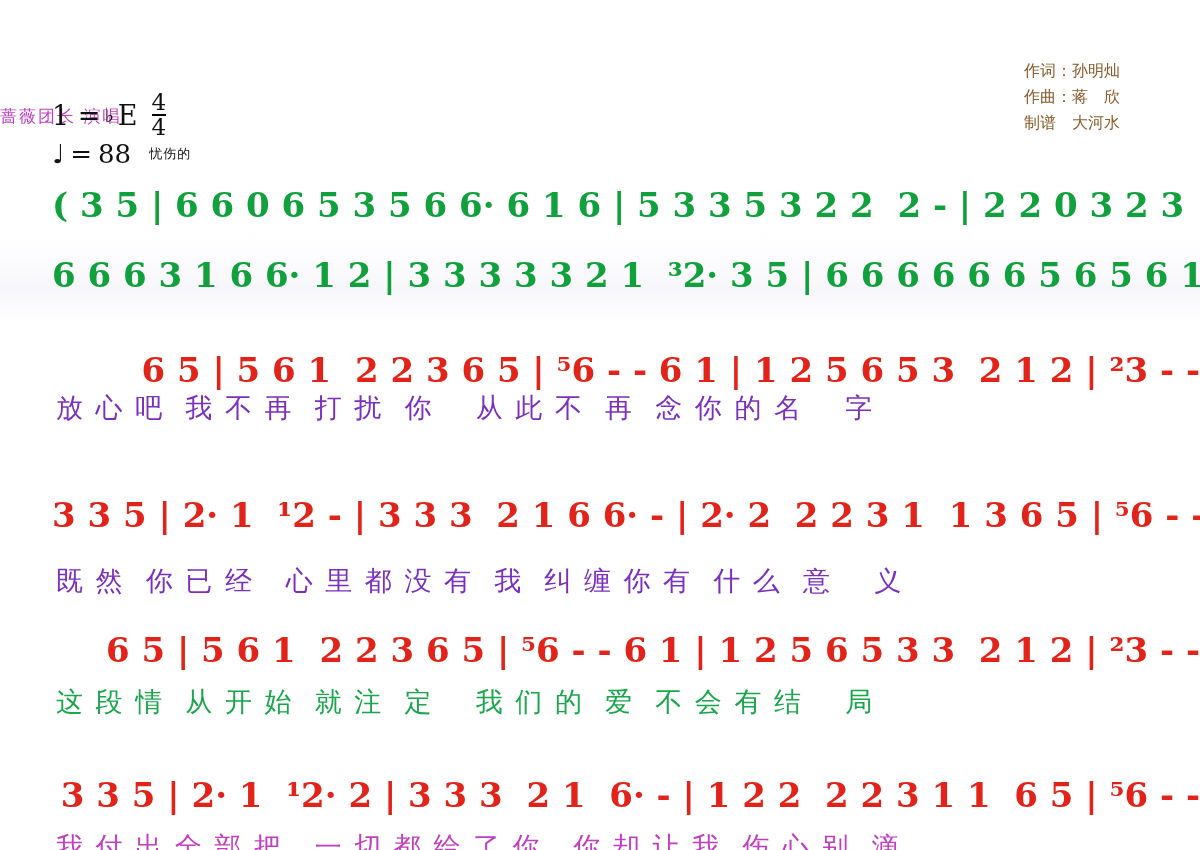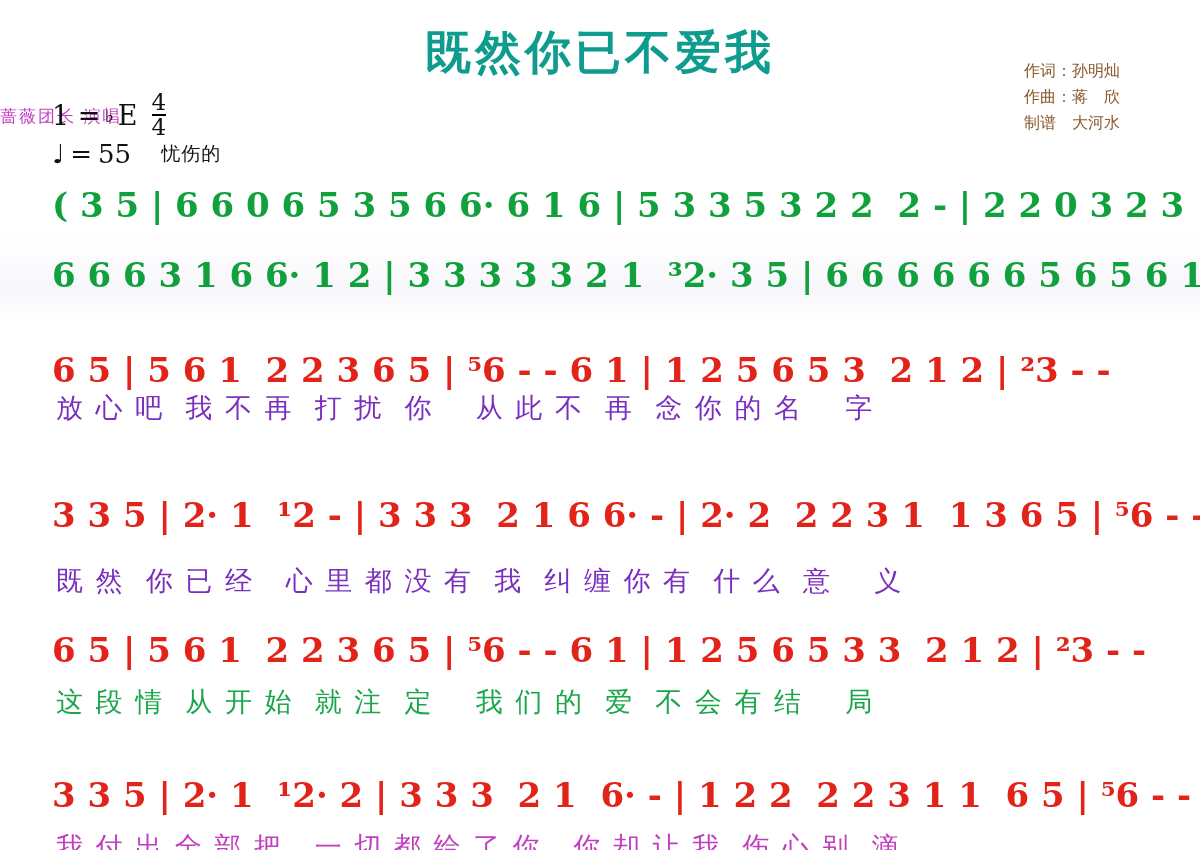--- a/index.html
+++ b/index.html
@@ -85,60 +85,59 @@
   .tempoline {
     font-family: "DejaVu Serif", serif;
     font-size: 26px;
     display: flex;
     align-items: center;
     gap: 6px;
     margin-top: 4px;
   }
   .mood {
     font-family: Liberation Sans, sans-serif;
-    font-size: 19px;
+    font-size: 13px;
     color: #111;
-    margin-left: 24px;
+    margin-left: 12px;
     letter-spacing: 1px;
   }
   .qnote { font-size: 26px; }
 
   
   .row {
     position: absolute;
     left: 0;
     width: 1200px;
     white-space: nowrap;
   }
   .notes {
     font-family: "DejaVu Serif", serif;
     font-size: 34px;
     letter-spacing: 0px;
     white-space: pre;
     padding-left: 52px;
   }
   .notes.intro { color: #10a03c; font-weight: bold; }
-  .notes.melody { color: #e2231a; font-weight: bold; }
+  .notes.melody { color: #e2231a; font-weight: bold; text-align: right; }
   .lyrics {
     font-family: "DejaVu Sans", sans-serif;
     font-size: 27px;
     color: #7b2fbe;
     white-space: pre;
     padding-left: 56px;
     letter-spacing: 2px;
   }
   .lyrics.green { color: #1aa64b; }
   .lyrics.magenta { color: #c23ec0; }
 </style>
 </head>
 <body>
 
 <div class="sheet">
 
-  <div class="title">既然你已不爱我</div>
   <div class="singer">蔷薇团长 演唱</div>
 
   <div class="credits">
     <div>作词：孙明灿</div>
     <div>作曲：蒋　欣</div>
     <div>制谱　大河水</div>
   </div>
 
   <div class="keyblock">
     <div class="keyline">
@@ -146,21 +145,21 @@
       <span class="flat">♭</span>
       <span>E</span>
       <span class="timesig">
         <span>4</span>
         <span style="border-top:2px solid #000; padding-top:1px;">4</span>
       </span>
     </div>
     <div class="tempoline">
       <span class="qnote">♩</span>
       <span>=</span>
-      <span>55</span>
+      <span>88</span>
       <span class="mood">忧伤的</span>
     </div>
   </div>
 
   <div class="row" style="top:185px;">
     <div class="notes intro">( 3 5 | 6 6 0 6 5 3 5 6 6· 6 1 6 | 5 3 3 5 3 2 2  2 - | 2 2 0 3 2 3 1 6 5 5 3 2 | 3 - - - |</div>
   </div>
   <div class="row" style="top:255px;">
     <div class="notes intro">6 6 6 3 1 6 6· 1 2 | 3 3 3 3 3 2 1  ³2· 3 5 | 6 6 6 6 6 6 5 6 5 6 1 2 1 | ¹6 - - )</div>
   </div>

